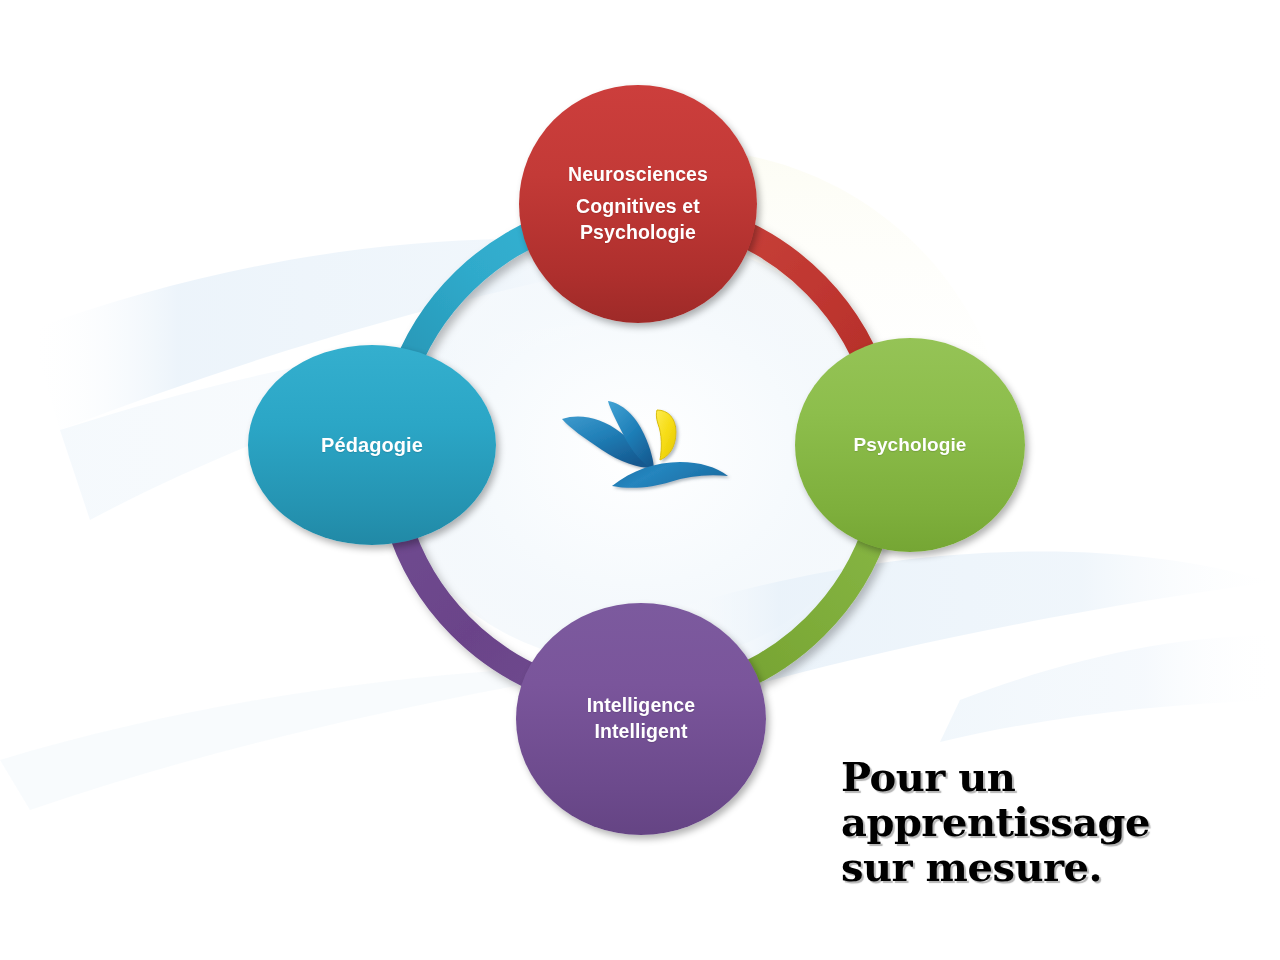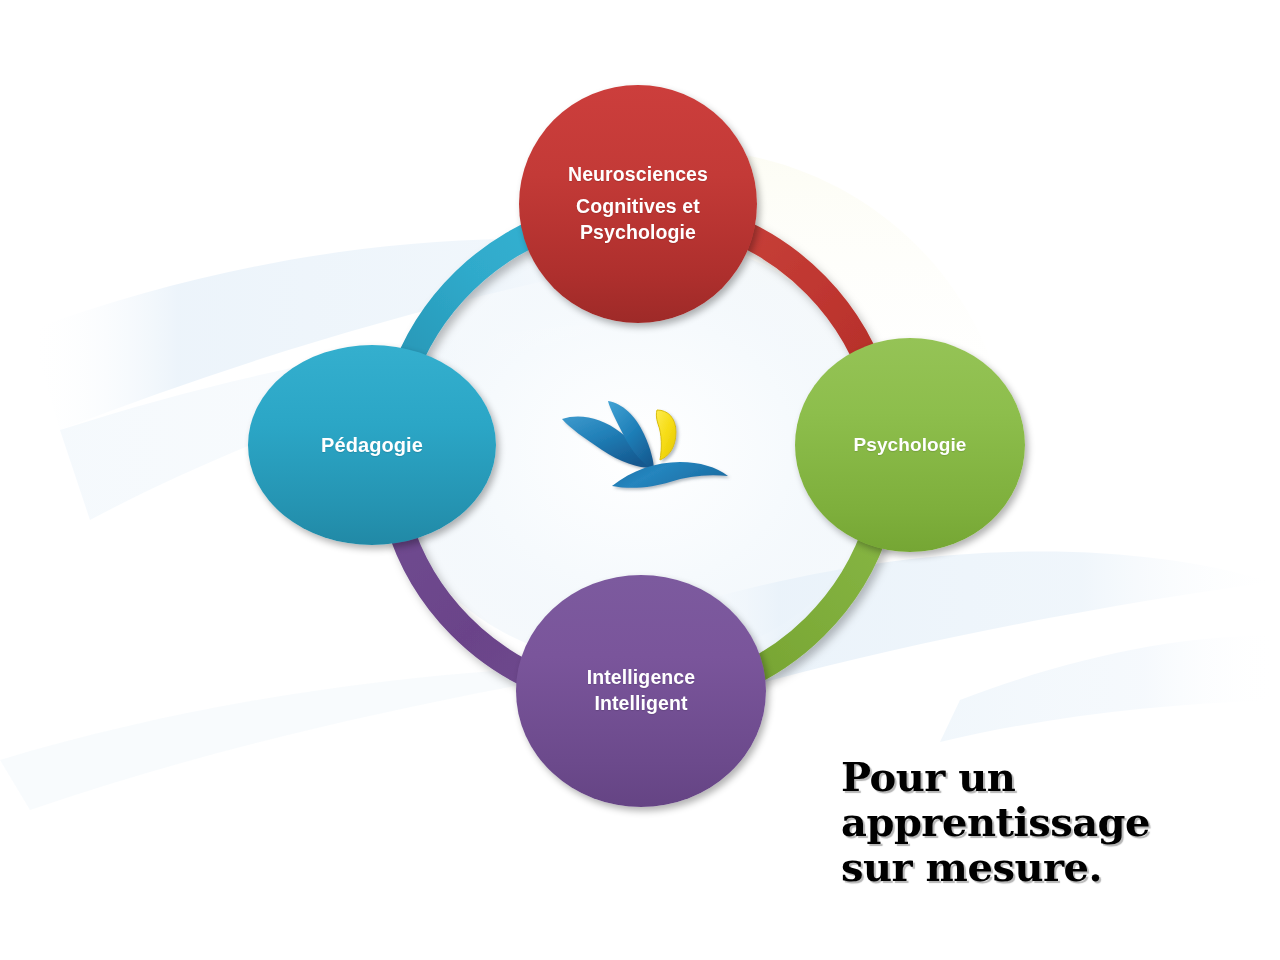--- a/index.html
+++ b/index.html
@@ -75,21 +75,21 @@
 
   #node-psycho {
     left: 795px;  top: 338px;
     width: 230px; height: 214px;
     background: linear-gradient(180deg, #95C356 0%, #8DBE4C 35%, #7EAF3C 80%, #75A634 100%);
     font-size: 19px;
     justify-content: center;
   }
 
   #node-ia {
-    left: 516px;  top: 575px;
+    left: 516px;  top: 603px;
     width: 250px; height: 232px;
     background: linear-gradient(180deg, #7C5A9E 0%, #7A559B 35%, #6C4A8C 80%, #654484 100%);
     font-size: 19.5px;
   }
   #node-ia .label .l1 { display:block; }
 
   
   #center-logo {
     position: absolute;
     left: 558px;

